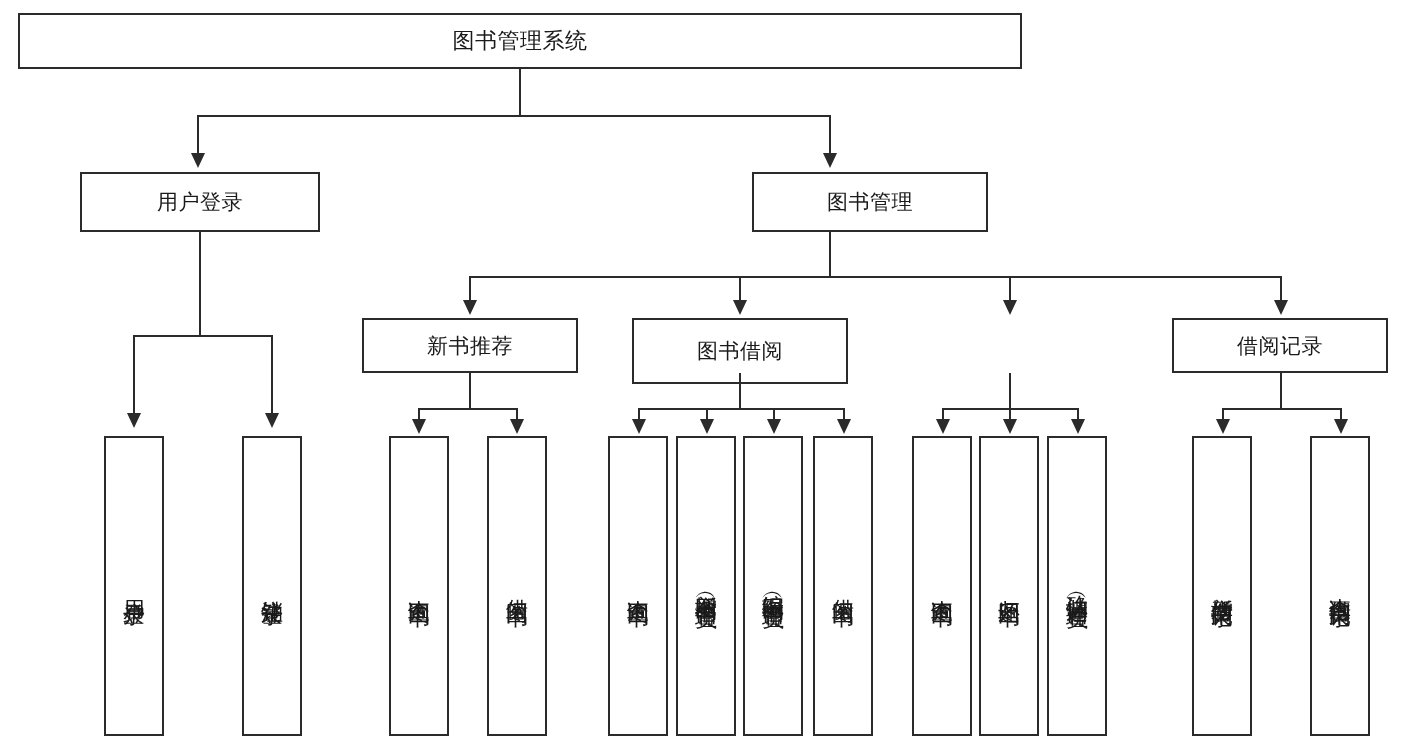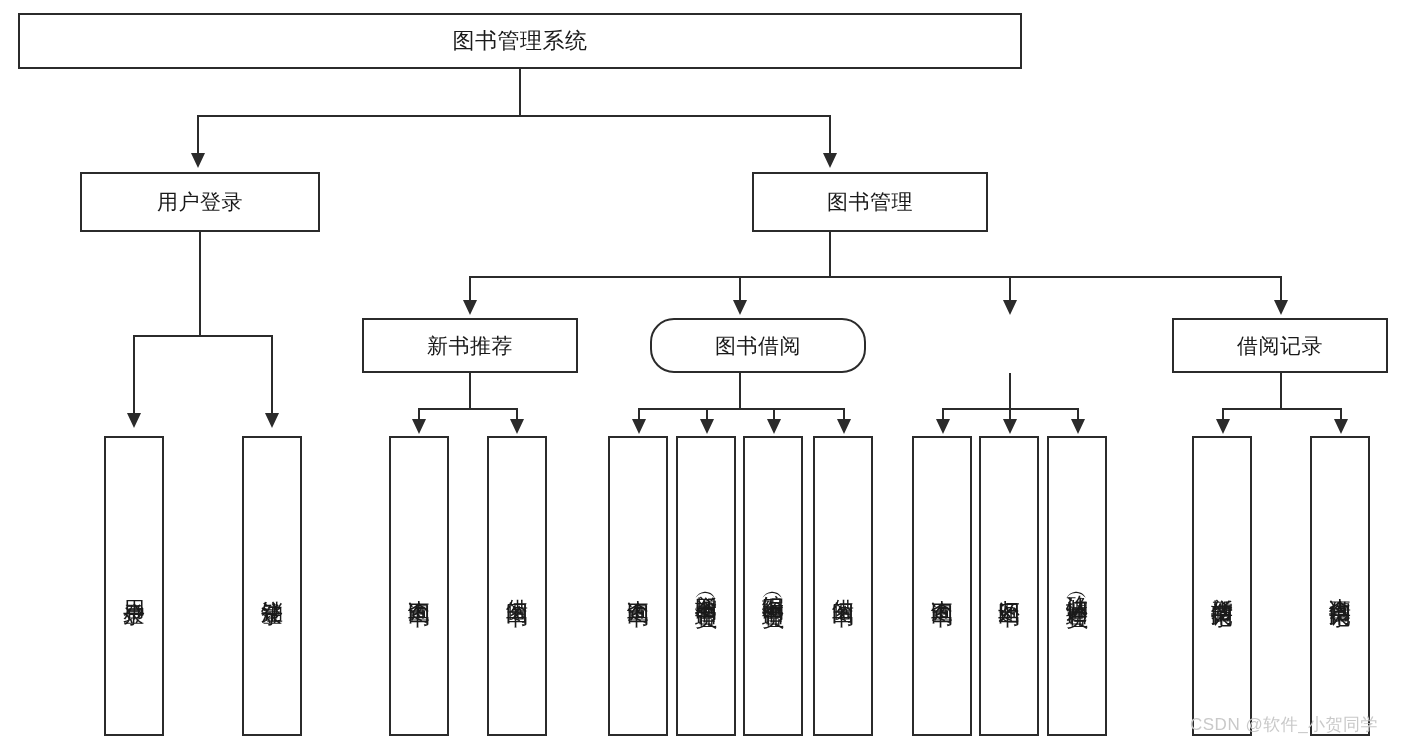--- a/index.html
+++ b/index.html
@@ -114,21 +114,21 @@
   <div class="vline" style="left:739px; top:276px; height:26px;"></div>
   <div class="arrow" style="left:733px; top:300px;"></div>
   <div class="vline" style="left:1009px; top:276px; height:26px;"></div>
   <div class="arrow" style="left:1003px; top:300px;"></div>
   <div class="vline" style="left:1280px; top:276px; height:26px;"></div>
   <div class="arrow" style="left:1274px; top:300px;"></div>
 
   <div class="node horiz" style="left:362px; top:318px; width:216px; height:55px;align-items:center;">
     <span class="label">新书推荐</span>
   </div>
-  <div class="node horiz" style="left:650px; top:318px; width:216px; height:55px;border-radius:24px;">
+  <div class="node horiz" style="left:632px; top:318px; width:216px; height:66px;">
     <span class="label">图书借阅</span>
   </div>
   <div class="node horiz" style="left:1172px; top:318px; width:216px; height:55px;">
     <span class="label">借阅记录</span>
   </div>
 
   <div class="vline" style="left:469px; top:373px; height:36px;"></div>
   <div class="hline" style="left:418px; top:408px; width:99px;"></div>
   <div class="vline" style="left:418px; top:408px; height:13px;"></div>
   <div class="arrow" style="left:412px; top:419px;"></div>
@@ -199,15 +199,14 @@
     <span class="label">确认归还（管理员）</span>
   </div>
 
   <div class="node vert" style="left:1192px; top:436px; width:60px; height:300px;">
     <span class="label">新增借阅记录</span>
   </div>
   <div class="node vert" style="left:1310px; top:436px; width:60px; height:300px;">
     <span class="label">查询借阅记录</span>
   </div>
 
-  <div class="watermark" style="left:1190px; top:713px;">CSDN @软件_小贺同学</div>
 
 </div>
 
 </body></html>

